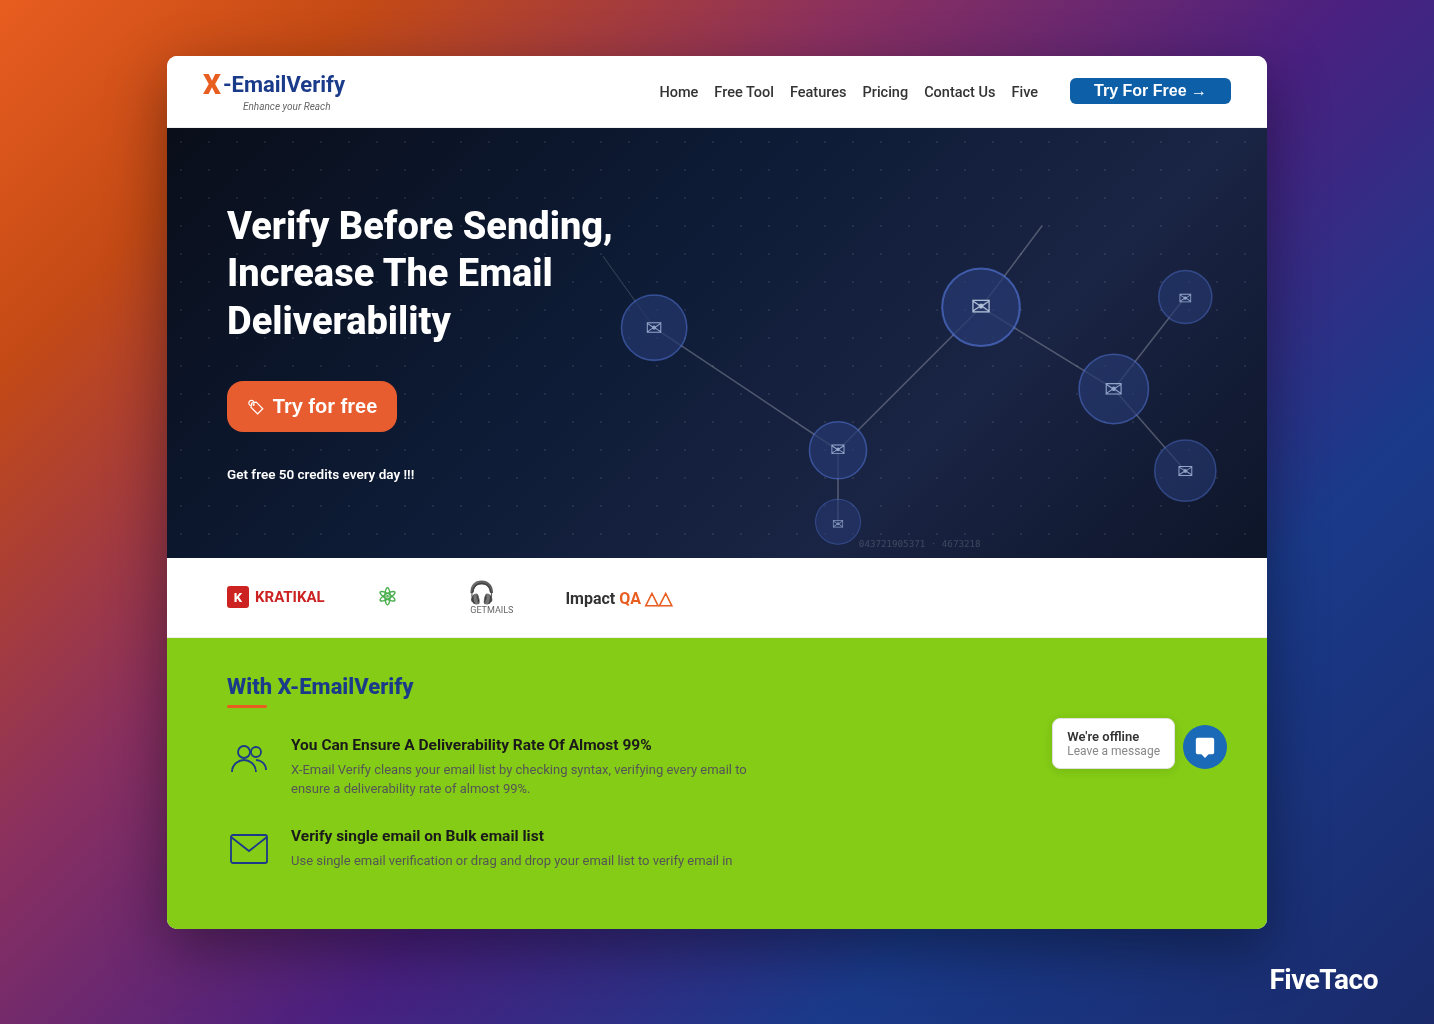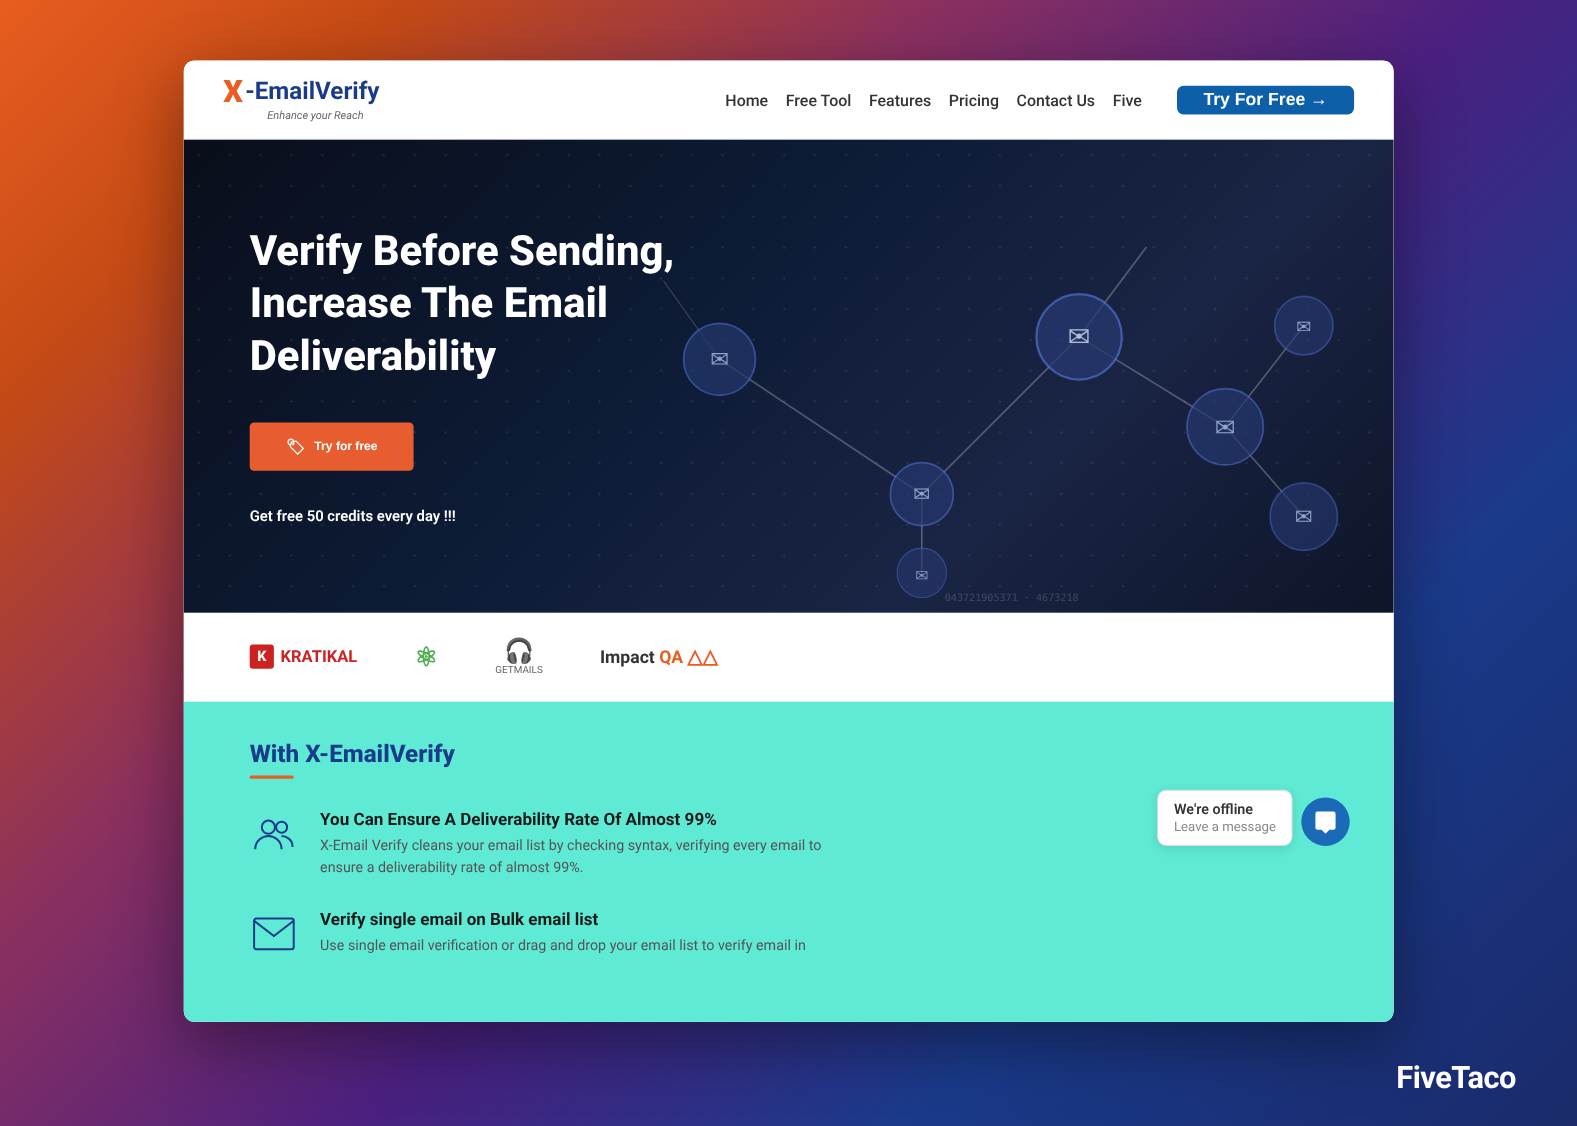--- a/index.html
+++ b/index.html
@@ -120,23 +120,23 @@
       color: white;
       font-size: 38px;
       font-weight: 800;
       line-height: 1.25;
       margin-bottom: 36px;
     }
     .try-free-btn {
       background: #e85d30;
       color: white;
       border: none;
-      padding: 14px 33px;
-      border-radius: 4px;
-      font-size: 11px;
+      padding: 14px 20px;
+      border-radius: 16px;
+      font-size: 20px;
       font-weight: 600;
       cursor: pointer;
       display: inline-flex;
       align-items: center;
       gap: 8px;
       margin-bottom: 14px;
     }
     .try-free-btn::before {
       content: "🏷";
       font-size: 14px;
@@ -208,33 +208,34 @@
       display: flex;
       flex-direction: column;
       align-items: center;
     }
     .partner-getmails-icon {
       font-size: 22px;
     }
     .partner-getmails-text {
       font-size: 9px;
       color: #666;
+      margin-left: 20px;
     }
     .partner-impact {
       font-size: 16px;
       font-weight: 700;
       color: #333;
     }
     .partner-impact span {
       color: #e85d20;
     }
 
     
     .features-section {
-      background: #5eead4;
+      background: #84cc16;
       padding: 36px 60px 30px;
     }
     .features-title {
       font-size: 22px;
       font-weight: 800;
       color: #1a3a8a;
       margin-bottom: 6px;
     }
     .features-underline {
       width: 40px;

